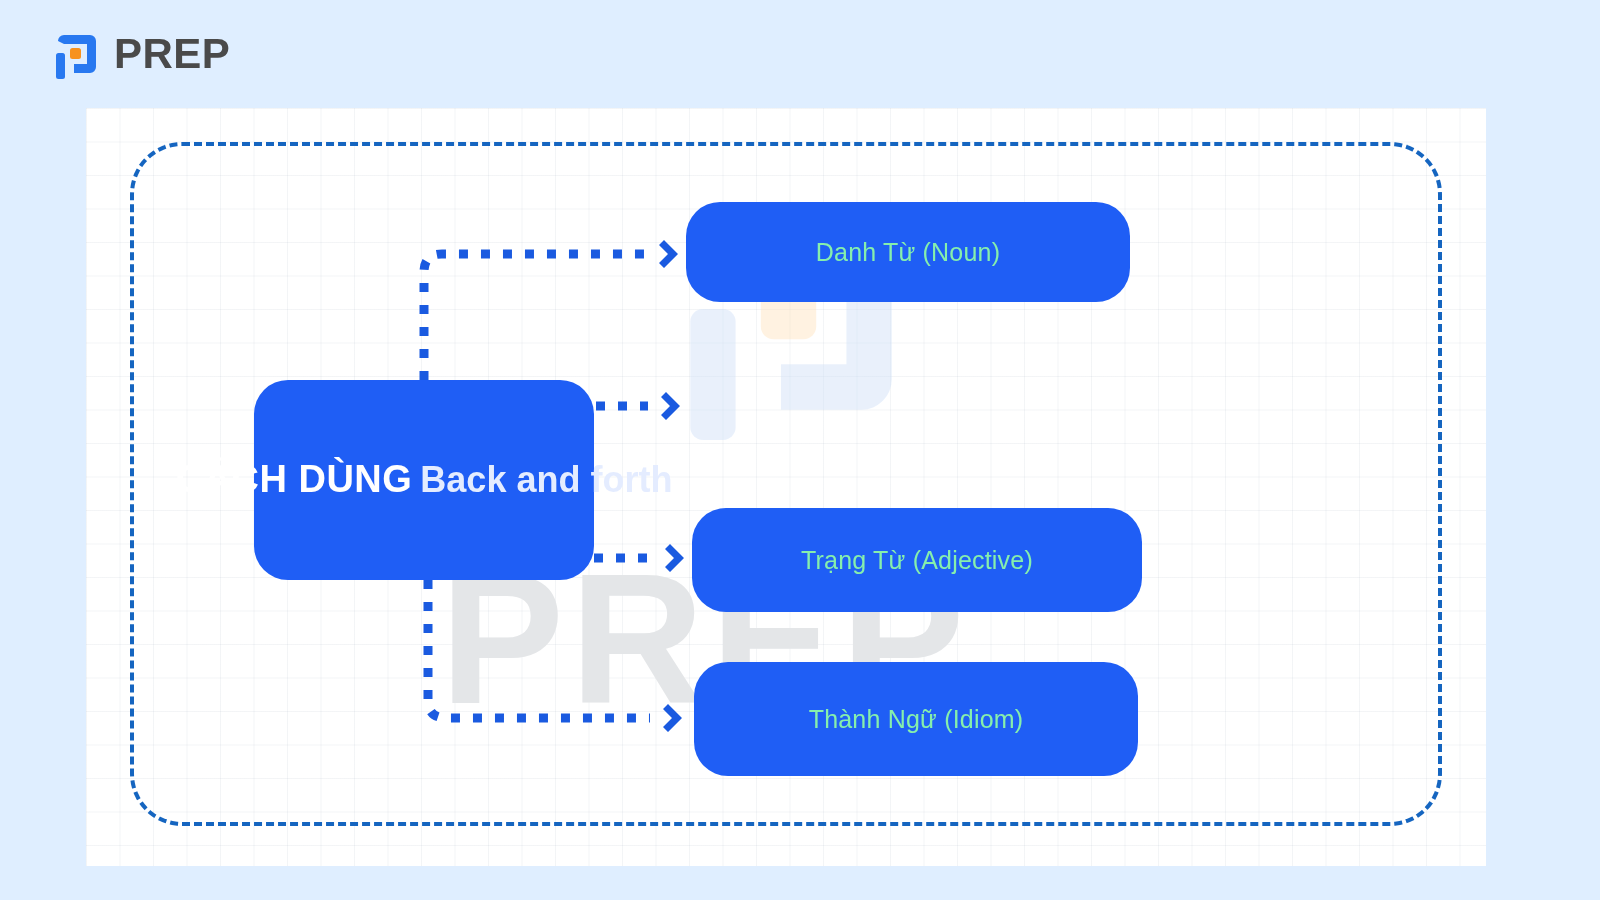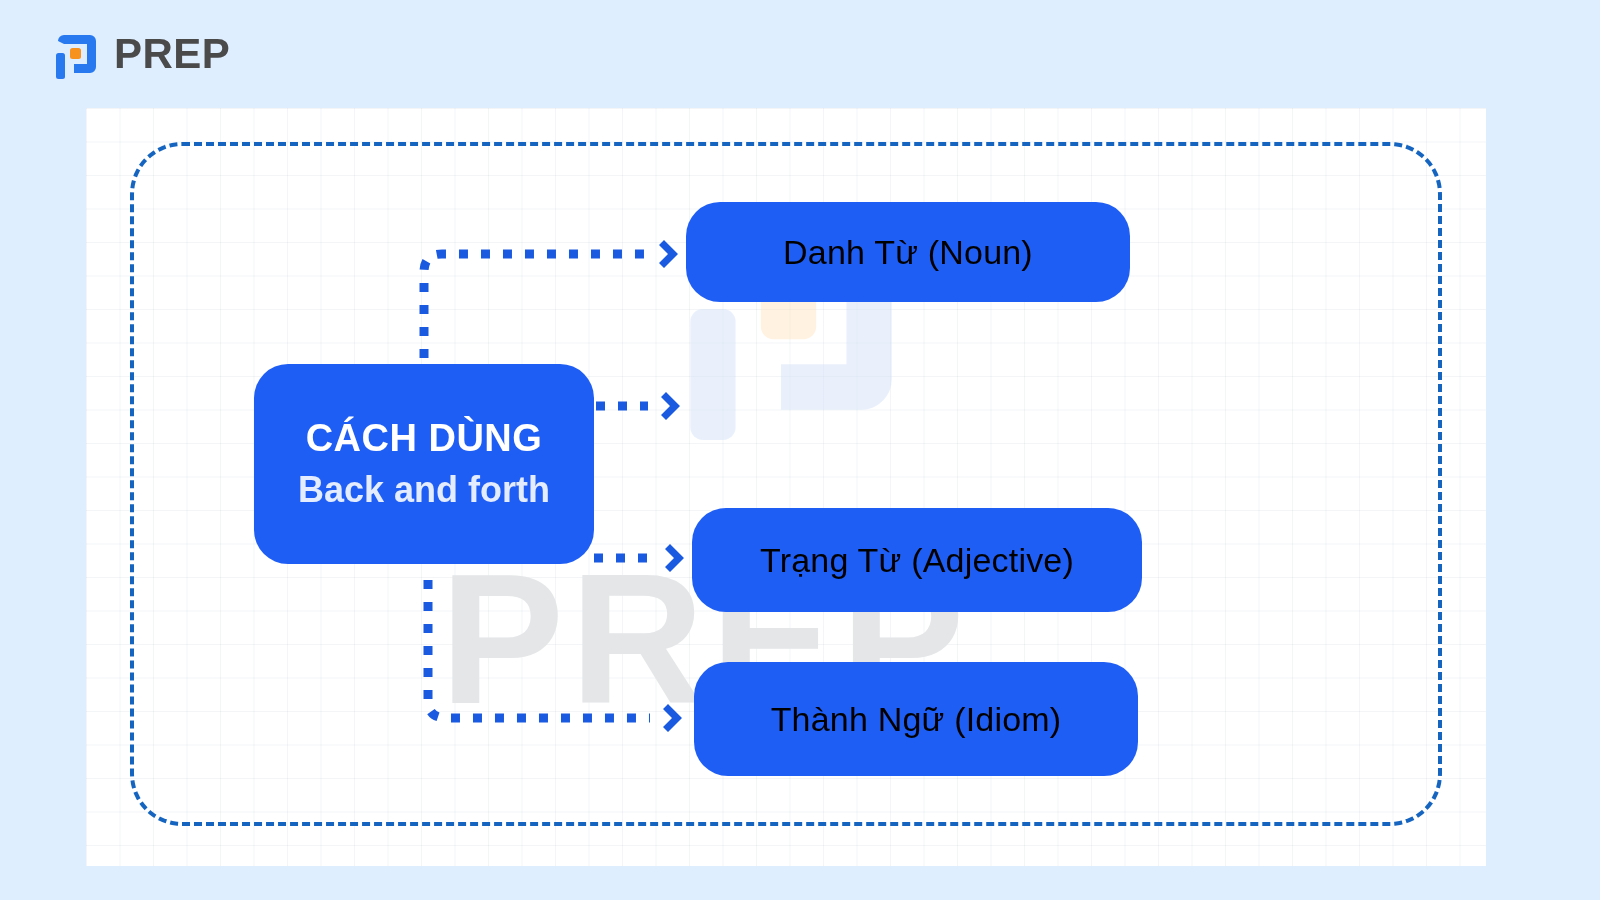--- a/index.html
+++ b/index.html
@@ -97,35 +97,35 @@
     background: #1f5ef5;
     border-radius: 34px;
     display: flex;
     align-items: center;
     justify-content: center;
     color: #eef3ff;
     text-align: center;
   }
 
   .node-label {
-    font-size: 34px;
+    font-size: 25px;
     font-weight: 500;
     letter-spacing: 0.2px;
-    color: #000000;
+    color: #86efac;
     line-height: 1.2;
     white-space: nowrap;
   }
 
   
   .node-center {
     left: 254px;
-    top: 364px;
+    top: 380px;
     width: 340px;
     height: 200px;
-    flex-direction: column;
+    flex-direction: row;
     gap: 8px;
     border-radius: 34px;
   }
   .center-title {
     font-size: 38px;
     font-weight: 700;
     letter-spacing: 0.5px;
     color: #ffffff;
     line-height: 1.15;
     white-space: nowrap;

